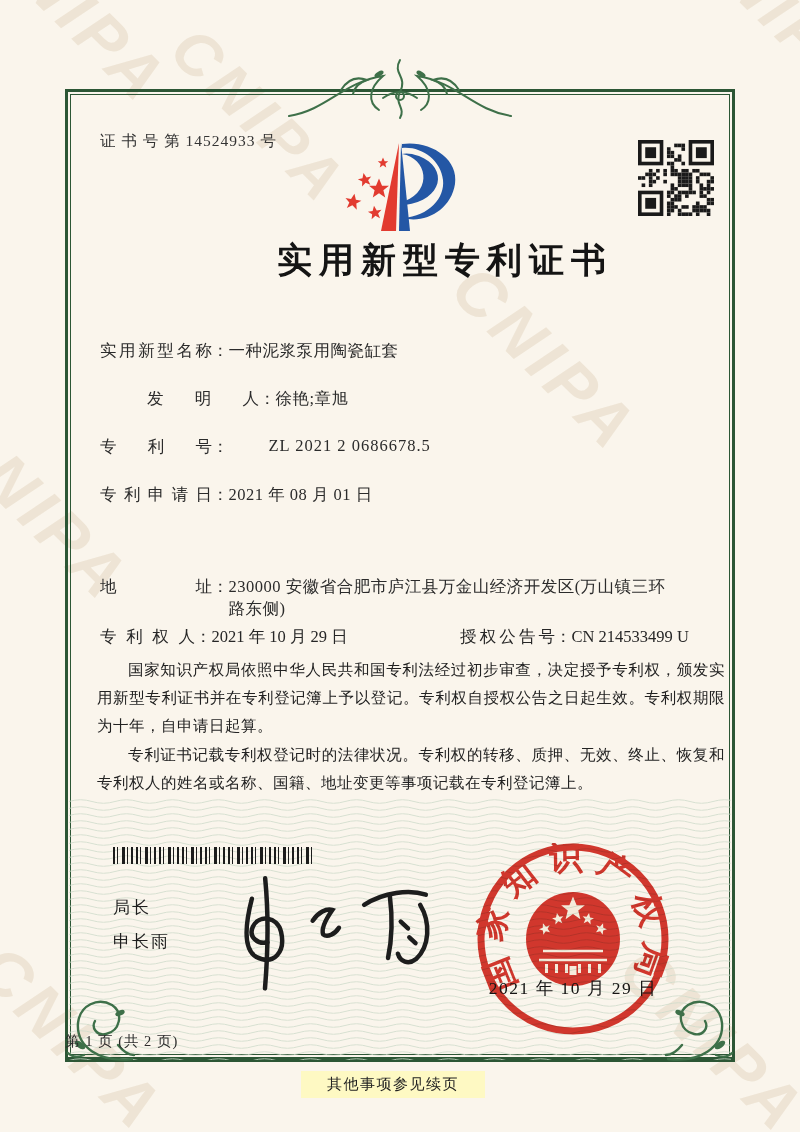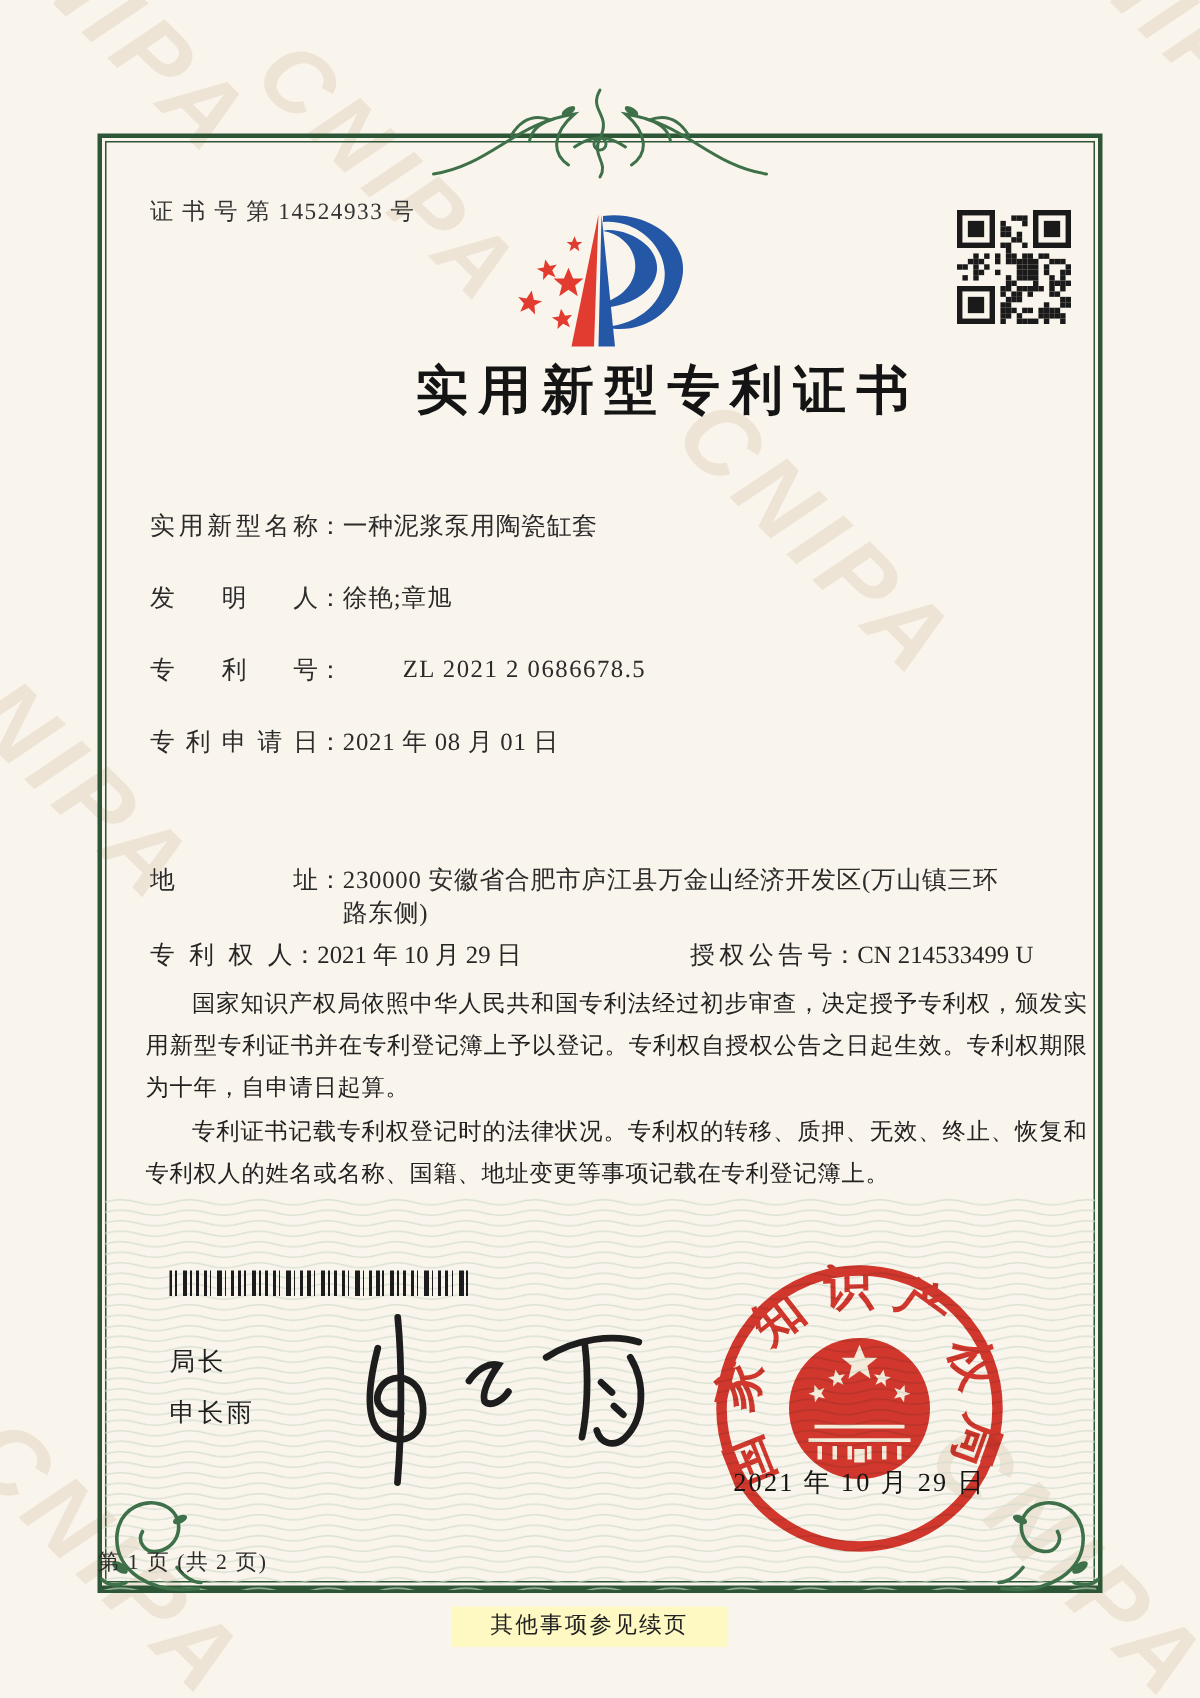--- a/index.html
+++ b/index.html
@@ -260,21 +260,21 @@
         <rect x="57.904761904761905" y="72.38095238095238" width="3.619047619047619" height="3.619047619047619"></rect>
         <rect x="68.76190476190476" y="72.38095238095238" width="3.619047619047619" height="3.619047619047619"></rect>
       </g>
   </svg>
 
   <div class="abs title">实用新型专利证书</div>
 
   <div class="abs frow" style="top:340px;">
     <span class="flabel">实用新型名称</span><span class="fcolon">：</span><span class="fvalue">一种泥浆泵用陶瓷缸套</span>
   </div>
-  <div class="abs frow" style="top:388px;">
+  <div class="abs frow" style="top:388px;margin-left:47px;">
     <span class="flabel">发明人</span><span class="fcolon">：</span><span class="fvalue">徐艳;章旭</span>
   </div>
   <div class="abs frow" style="top:436px;">
     <span class="flabel">专利号</span><span class="fcolon">：</span><span class="fvalue fvalue-num">ZL 2021 2 0686678.5</span>
   </div>
   <div class="abs frow" style="top:484px;">
     <span class="flabel">专利申请日</span><span class="fcolon">：</span><span class="fvalue">2021 年 08 月 01 日</span>
   </div>
   <div class="abs frow" style="top:576px;">
     <span class="flabel">地址</span><span class="fcolon">：</span><span class="fvalue">230000  安徽省合肥市庐江县万金山经济开发区(万山镇三环路东侧)</span>

